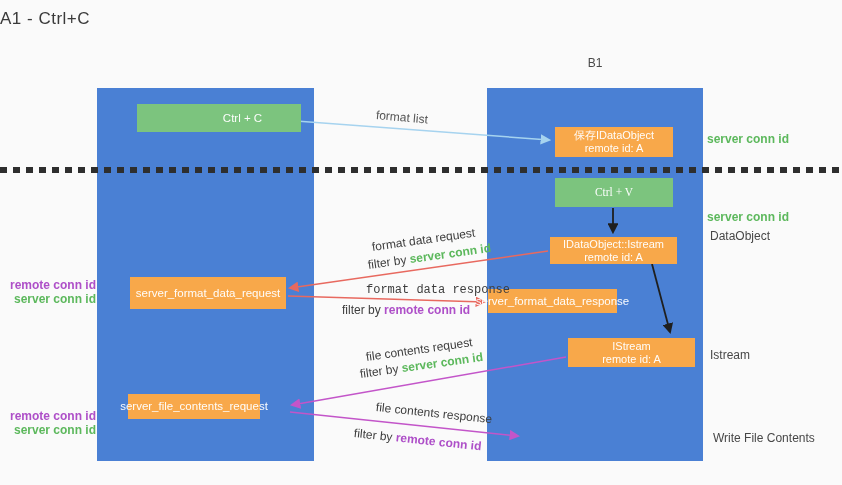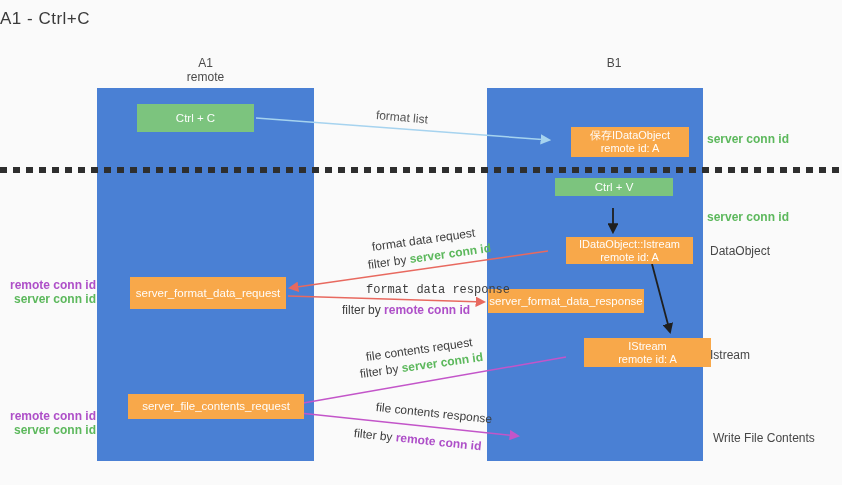--- a/index.html
+++ b/index.html
@@ -15,21 +15,21 @@
     line-height:14px;color:#4a4a4a;}
   .lane{position:absolute;top:88px;height:373px;background:var(--lane-blue,#4a80d4);z-index:1;}
   .dotted{position:absolute;left:0;top:167px;width:842px;height:6px;z-index:2;
     background:repeating-linear-gradient(90deg,var(--dash,#2e2e2e) 0 7px,transparent 7px 13px);}
   .arrows{position:absolute;left:0;top:0;z-index:2;}
   .box{position:absolute;z-index:3;display:flex;flex-direction:column;align-items:center;
     justify-content:center;color:rgba(255,255,255,.97);font-size:11.5px;line-height:13px;
     text-align:center;white-space:nowrap;}
   .green{background:var(--box-green,#7cc47e);}
   .orange{background:var(--box-orange,#f8a84a);}
-  .box.two{font-size:11px;line-height:13px;margin-left:16px;}
+  .box.two{font-size:11px;line-height:13px;}
   .elabel{position:absolute;z-index:4;font-size:12px;white-space:nowrap;color:#3d3d3d;
     transform-origin:left center;}
   .tilt-up{transform:rotate(-8deg);}
   .tilt-dn{transform:rotate(6deg);}
   .tilt-dn-sm{transform:rotate(5deg);}
   .muted{color:#555;}
   .side{position:absolute;z-index:4;font-size:12px;line-height:14px;white-space:nowrap;}
   .green-b{color:var(--green-text,#5cb85c);font-weight:bold;}
   .purple-b{color:var(--purple-text,#ae4fc8);font-weight:bold;}
   .gray{color:#474747;}
@@ -45,25 +45,21 @@
 </style>
 </head>
 <body>
 
 <div class="canvas">
 
   <div class="title">
     <div>A1 - Ctrl+C</div>
   </div>
 
-  <div class="lane-header" style="left:97px;width:217px;">
-    <div>A1</div>
-    <div>remote</div>
-  </div>
-  <div class="lane-header" style="left:506px;width:216px;">
+  <div class="lane-header" style="left:487px;width:216px;">
     <div>B1</div>
   </div>
 
   <div class="lane" style="left:97px;width:217px;"></div>
   <div class="lane" style="left:487px;width:216px;"></div>
 
   <div class="dotted"></div>
 
   <svg class="arrows" width="842" height="485">
     <defs>
@@ -82,52 +78,52 @@
     </defs>
     <line class="st-blue" x1="256" y1="118" x2="549" y2="140" marker-end="url(#m-blue)"></line>
     <line class="st-blk" x1="613" y1="208" x2="613" y2="232" marker-end="url(#m-blk)"></line>
     <line class="st-red" x1="548" y1="251" x2="290" y2="288" marker-end="url(#m-red)"></line>
     <line class="st-red" x1="288" y1="296" x2="484" y2="302" marker-end="url(#m-red)"></line>
     <line class="st-blk" x1="652" y1="264" x2="670" y2="332" marker-end="url(#m-blk)"></line>
     <line class="st-mag" x1="566" y1="357" x2="292" y2="405" marker-end="url(#m-mag)"></line>
     <line class="st-mag" x1="290" y1="412" x2="518" y2="436" marker-end="url(#m-mag)"></line>
   </svg>
 
-  <div class="box green" style="left:137px;top:104px;width:117px;height:28px;">
+  <div class="box green" style="left:137px;top:104px;width:117px;height:28px;padding-left:47px;">
     <span>Ctrl + C</span>
   </div>
 
   <div class="box orange two" style="left:555px;top:127px;width:118px;height:30px;">
     <div>保存IDataObject</div>
     <div>remote id: A</div>
   </div>
 
-  <div class="box green" style="left:555px;top:178px;width:118px;height:18px;">
+  <div class="box green" style="left:555px;top:178px;width:118px;height:29px;font-family:Liberation Serif, serif;">
     <span>Ctrl + V</span>
   </div>
 
   <div class="box orange two" style="left:550px;top:237px;width:127px;height:27px;">
     <div>IDataObject::Istream</div>
     <div>remote id: A</div>
   </div>
 
   <div class="box orange" style="left:130px;top:277px;width:156px;height:32px;">
     <span>server_format_data_request</span>
   </div>
 
-  <div class="box orange" style="left:488px;top:289px;width:156px;height:24px;">
+  <div class="box orange" style="left:488px;top:289px;width:129px;height:24px;">
     <span>server_format_data_response</span>
   </div>
 
   <div class="box orange two" style="left:568px;top:338px;width:127px;height:29px;">
     <div>IStream</div>
     <div>remote id: A</div>
   </div>
 
-  <div class="box orange" style="left:128px;top:394px;width:176px;height:25px;">
+  <div class="box orange" style="left:128px;top:394px;width:132px;height:25px;">
     <span>server_file_contents_request</span>
   </div>
 
 
   <div class="elabel tilt-dn-sm muted" style="left:376px;top:108px;">format list</div>
 
   <div class="elabel tilt-up" style="left:372px;top:240px;">format data request</div>
   <div class="elabel tilt-up" style="left:368px;top:258px;">
     <span>filter by</span> <span class="green-b">server conn id</span>
   </div>
@@ -142,21 +138,21 @@
     <span>filter by</span> <span class="green-b">server conn id</span>
   </div>
 
   <div class="elabel tilt-dn" style="left:376px;top:400px;">file contents response</div>
   <div class="elabel tilt-dn" style="left:354px;top:426px;">
     <span>filter by</span> <span class="purple-b">remote conn id</span>
   </div>
 
   <div class="side green-b" style="left:707px;top:132px;">server conn id</div>
   <div class="side green-b" style="left:707px;top:210px;">server conn id</div>
-  <div class="side gray" style="left:710px;top:244px;">DataObject</div>
+  <div class="side gray" style="left:710px;top:229px;">DataObject</div>
   <div class="side gray" style="left:710px;top:348px;">Istream</div>
   <div class="side gray" style="left:713px;top:431px;">Write File Contents</div>
 
   <div class="side alignr" style="left:8px;top:278px;width:88px;">
     <div class="purple-b">remote conn id</div>
     <div class="green-b">server conn id</div>
   </div>
   <div class="side alignr" style="left:8px;top:409px;width:88px;">
     <div class="purple-b">remote conn id</div>
     <div class="green-b">server conn id</div>

